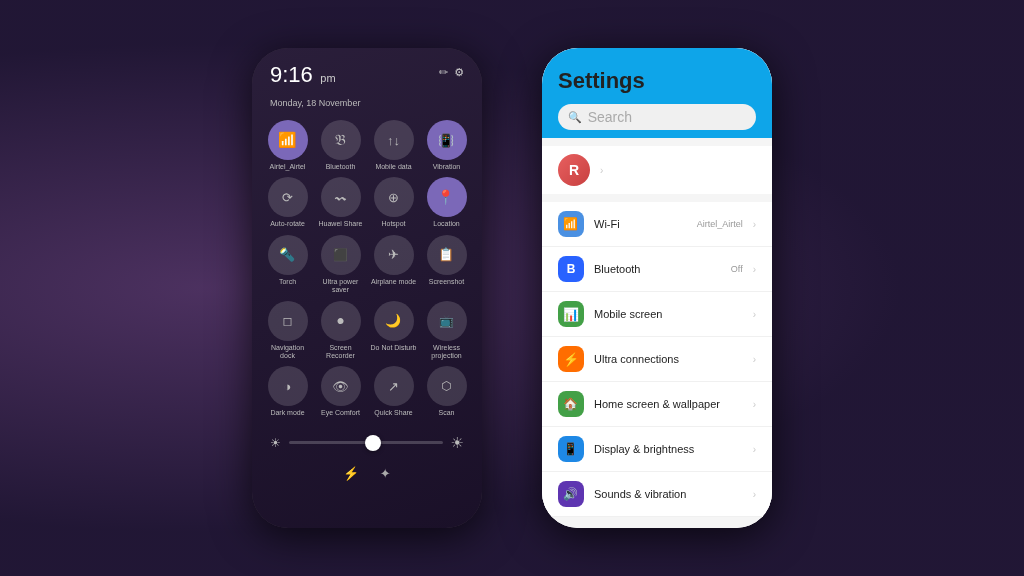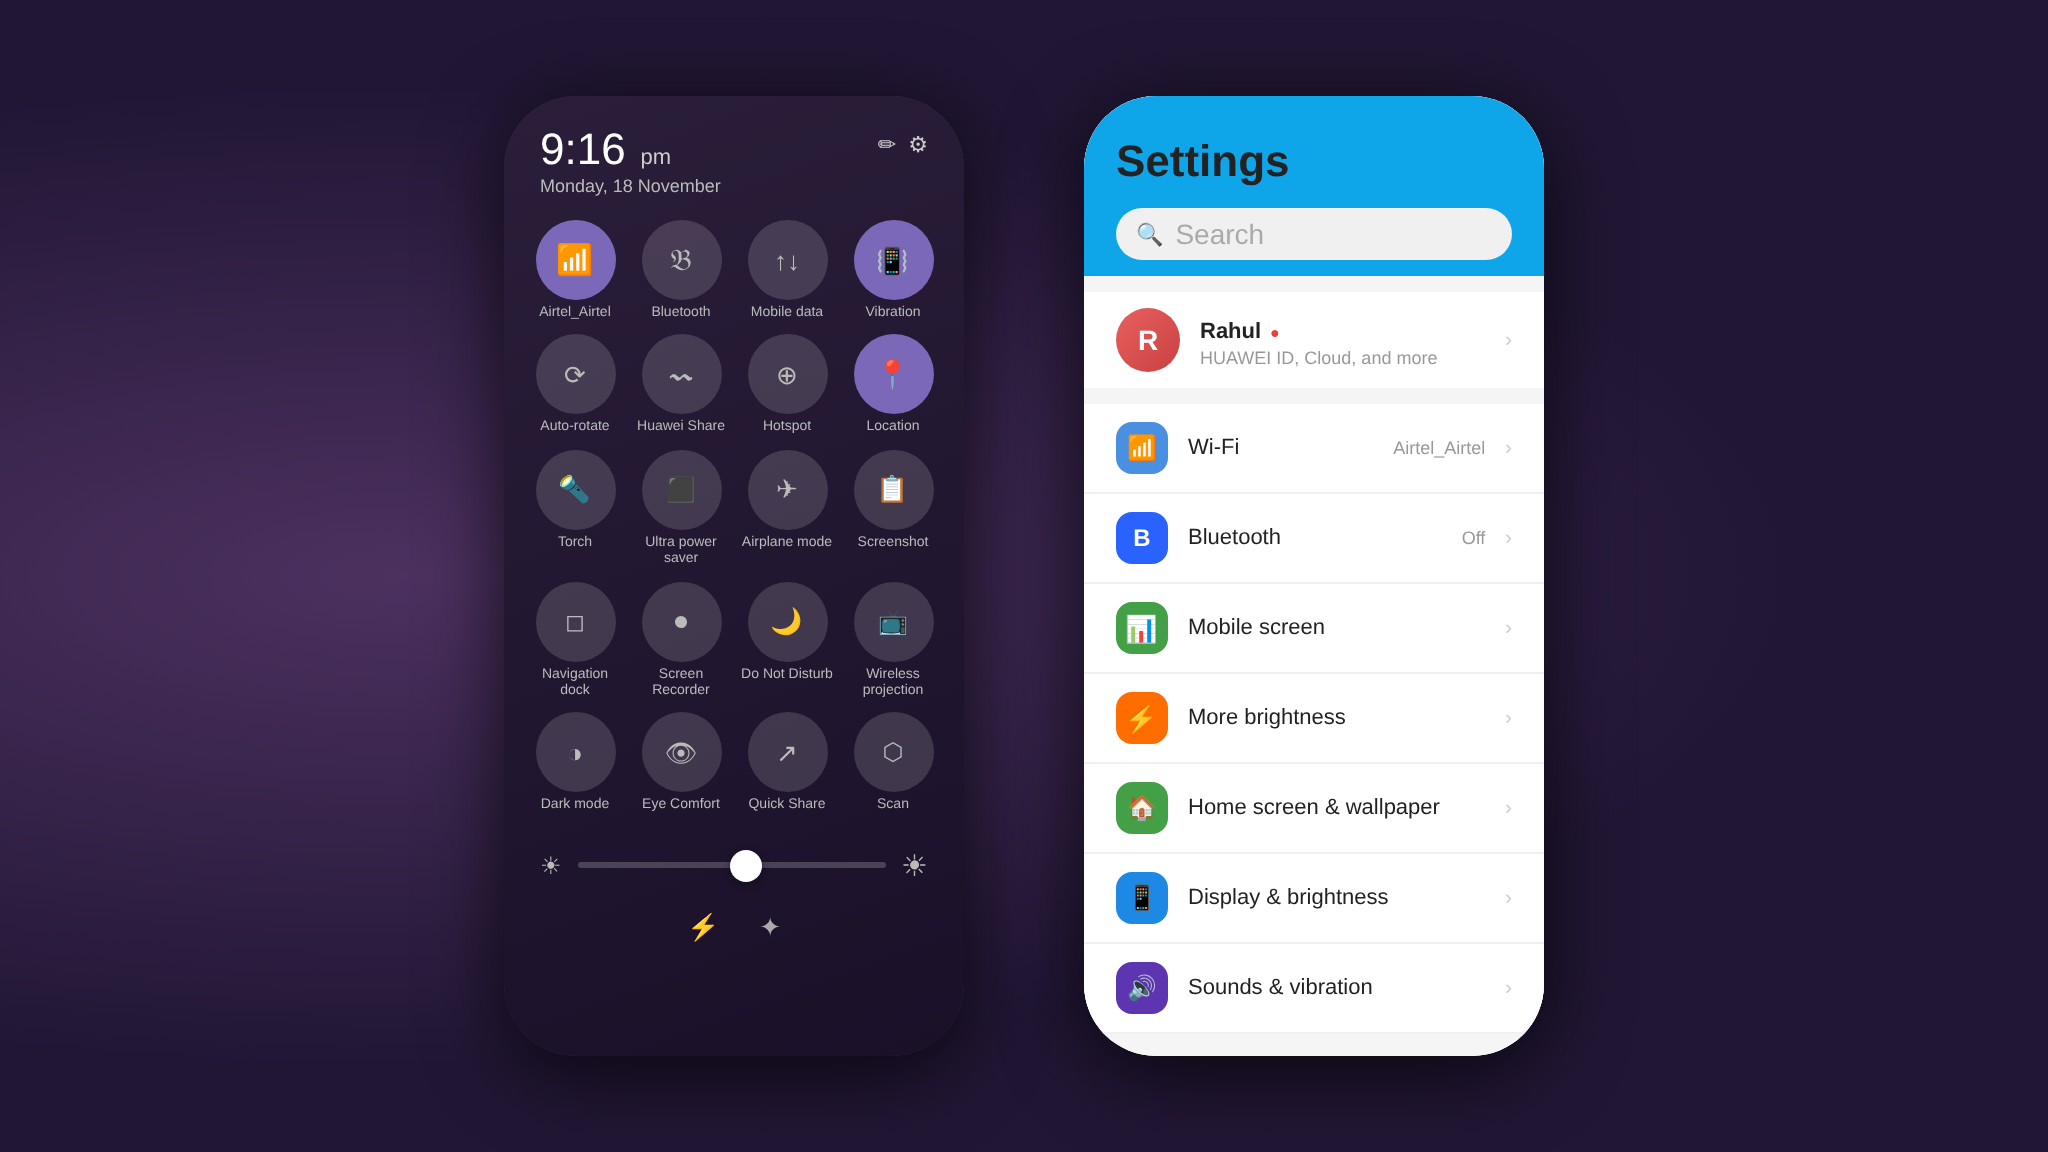--- a/index.html
+++ b/index.html
@@ -61,21 +61,21 @@
       display: flex;
       justify-content: space-between;
       align-items: flex-start;
       padding: 14px 18px 4px;
     }
 
     .time-block {}
     .date-display {
       font-size: 9px;
       color: #bbb;
-      margin-top: 0;
+      margin-top: 10px;
     }
 
     .status-icons {
       display: flex;
       gap: 6px;
       align-items: center;
       margin-top: 4px;
     }
     .status-icon {
       color: #ccc;
@@ -445,27 +445,20 @@
       <div class="settings-header">
         <div class="settings-title">Settings</div>
         <div class="search-bar">
           <span class="search-icon">🔍</span>
           <span class="search-placeholder">Search</span>
         </div>
       </div>
 
       <div class="profile-row">
         <div class="avatar">R</div>
-        <div class="profile-info">
-          <div>
-            <span style="font-size:11px;font-weight:600;color:#222;">Rahul</span>
-            <span class="profile-dot">●</span>
-          </div>
-          <div class="profile-sub">HUAWEI ID, Cloud, and more</div>
-        </div>
         <span class="chevron">›</span>
       </div>
 
       <div class="settings-list">
 
         <div class="settings-item">
           <div class="settings-icon-wrap icon-wifi">
             <span style="color:#fff;font-size:12px;">📶</span>
           </div>
           <div class="settings-item-text">
@@ -494,21 +487,21 @@
             <div class="settings-item-label">Mobile screen</div>
           </div>
           <span class="item-chevron">›</span>
         </div>
 
         <div class="settings-item">
           <div class="settings-icon-wrap icon-conn">
             <span style="color:#fff;font-size:13px;">⚡</span>
           </div>
           <div class="settings-item-text">
-            <div class="settings-item-label">More brightness</div>
+            <div class="settings-item-label">Ultra connections</div>
           </div>
           <span class="item-chevron">›</span>
         </div>
 
         <div class="settings-item">
           <div class="settings-icon-wrap" style="background:#43a047;">
             <span style="color:#fff;font-size:12px;">🏠</span>
           </div>
           <div class="settings-item-text">
             <div class="settings-item-label">Home screen &amp; wallpaper</div>

